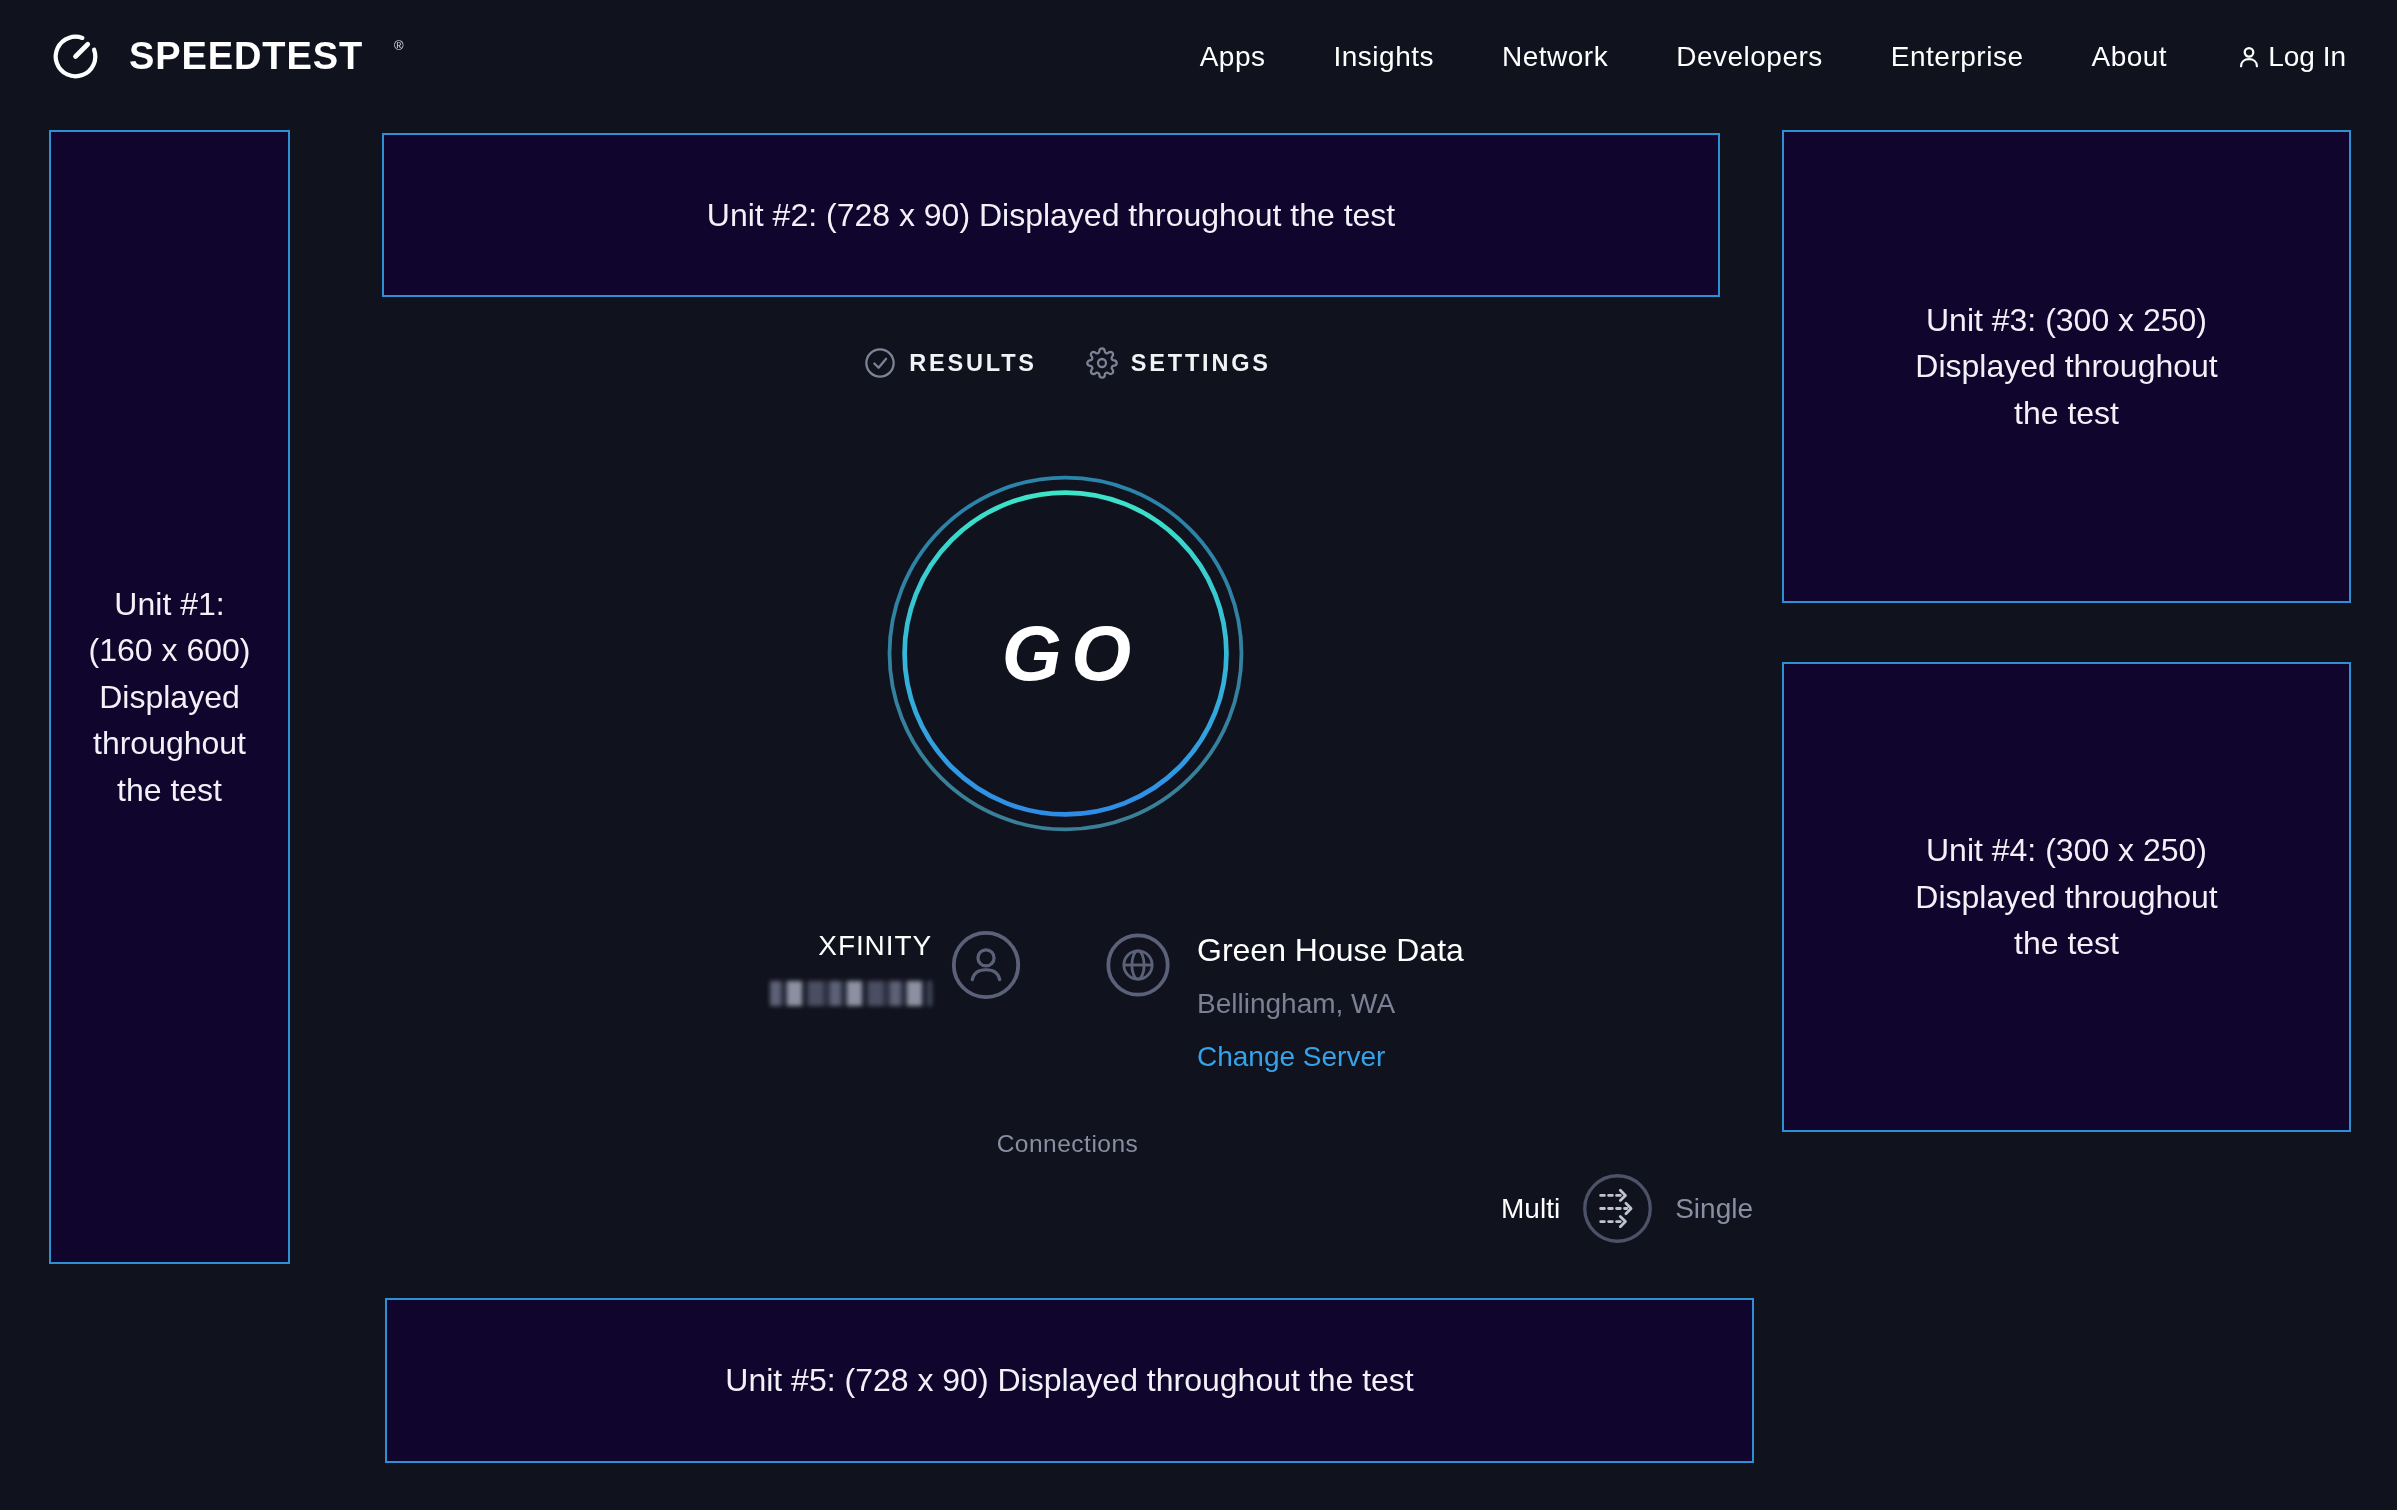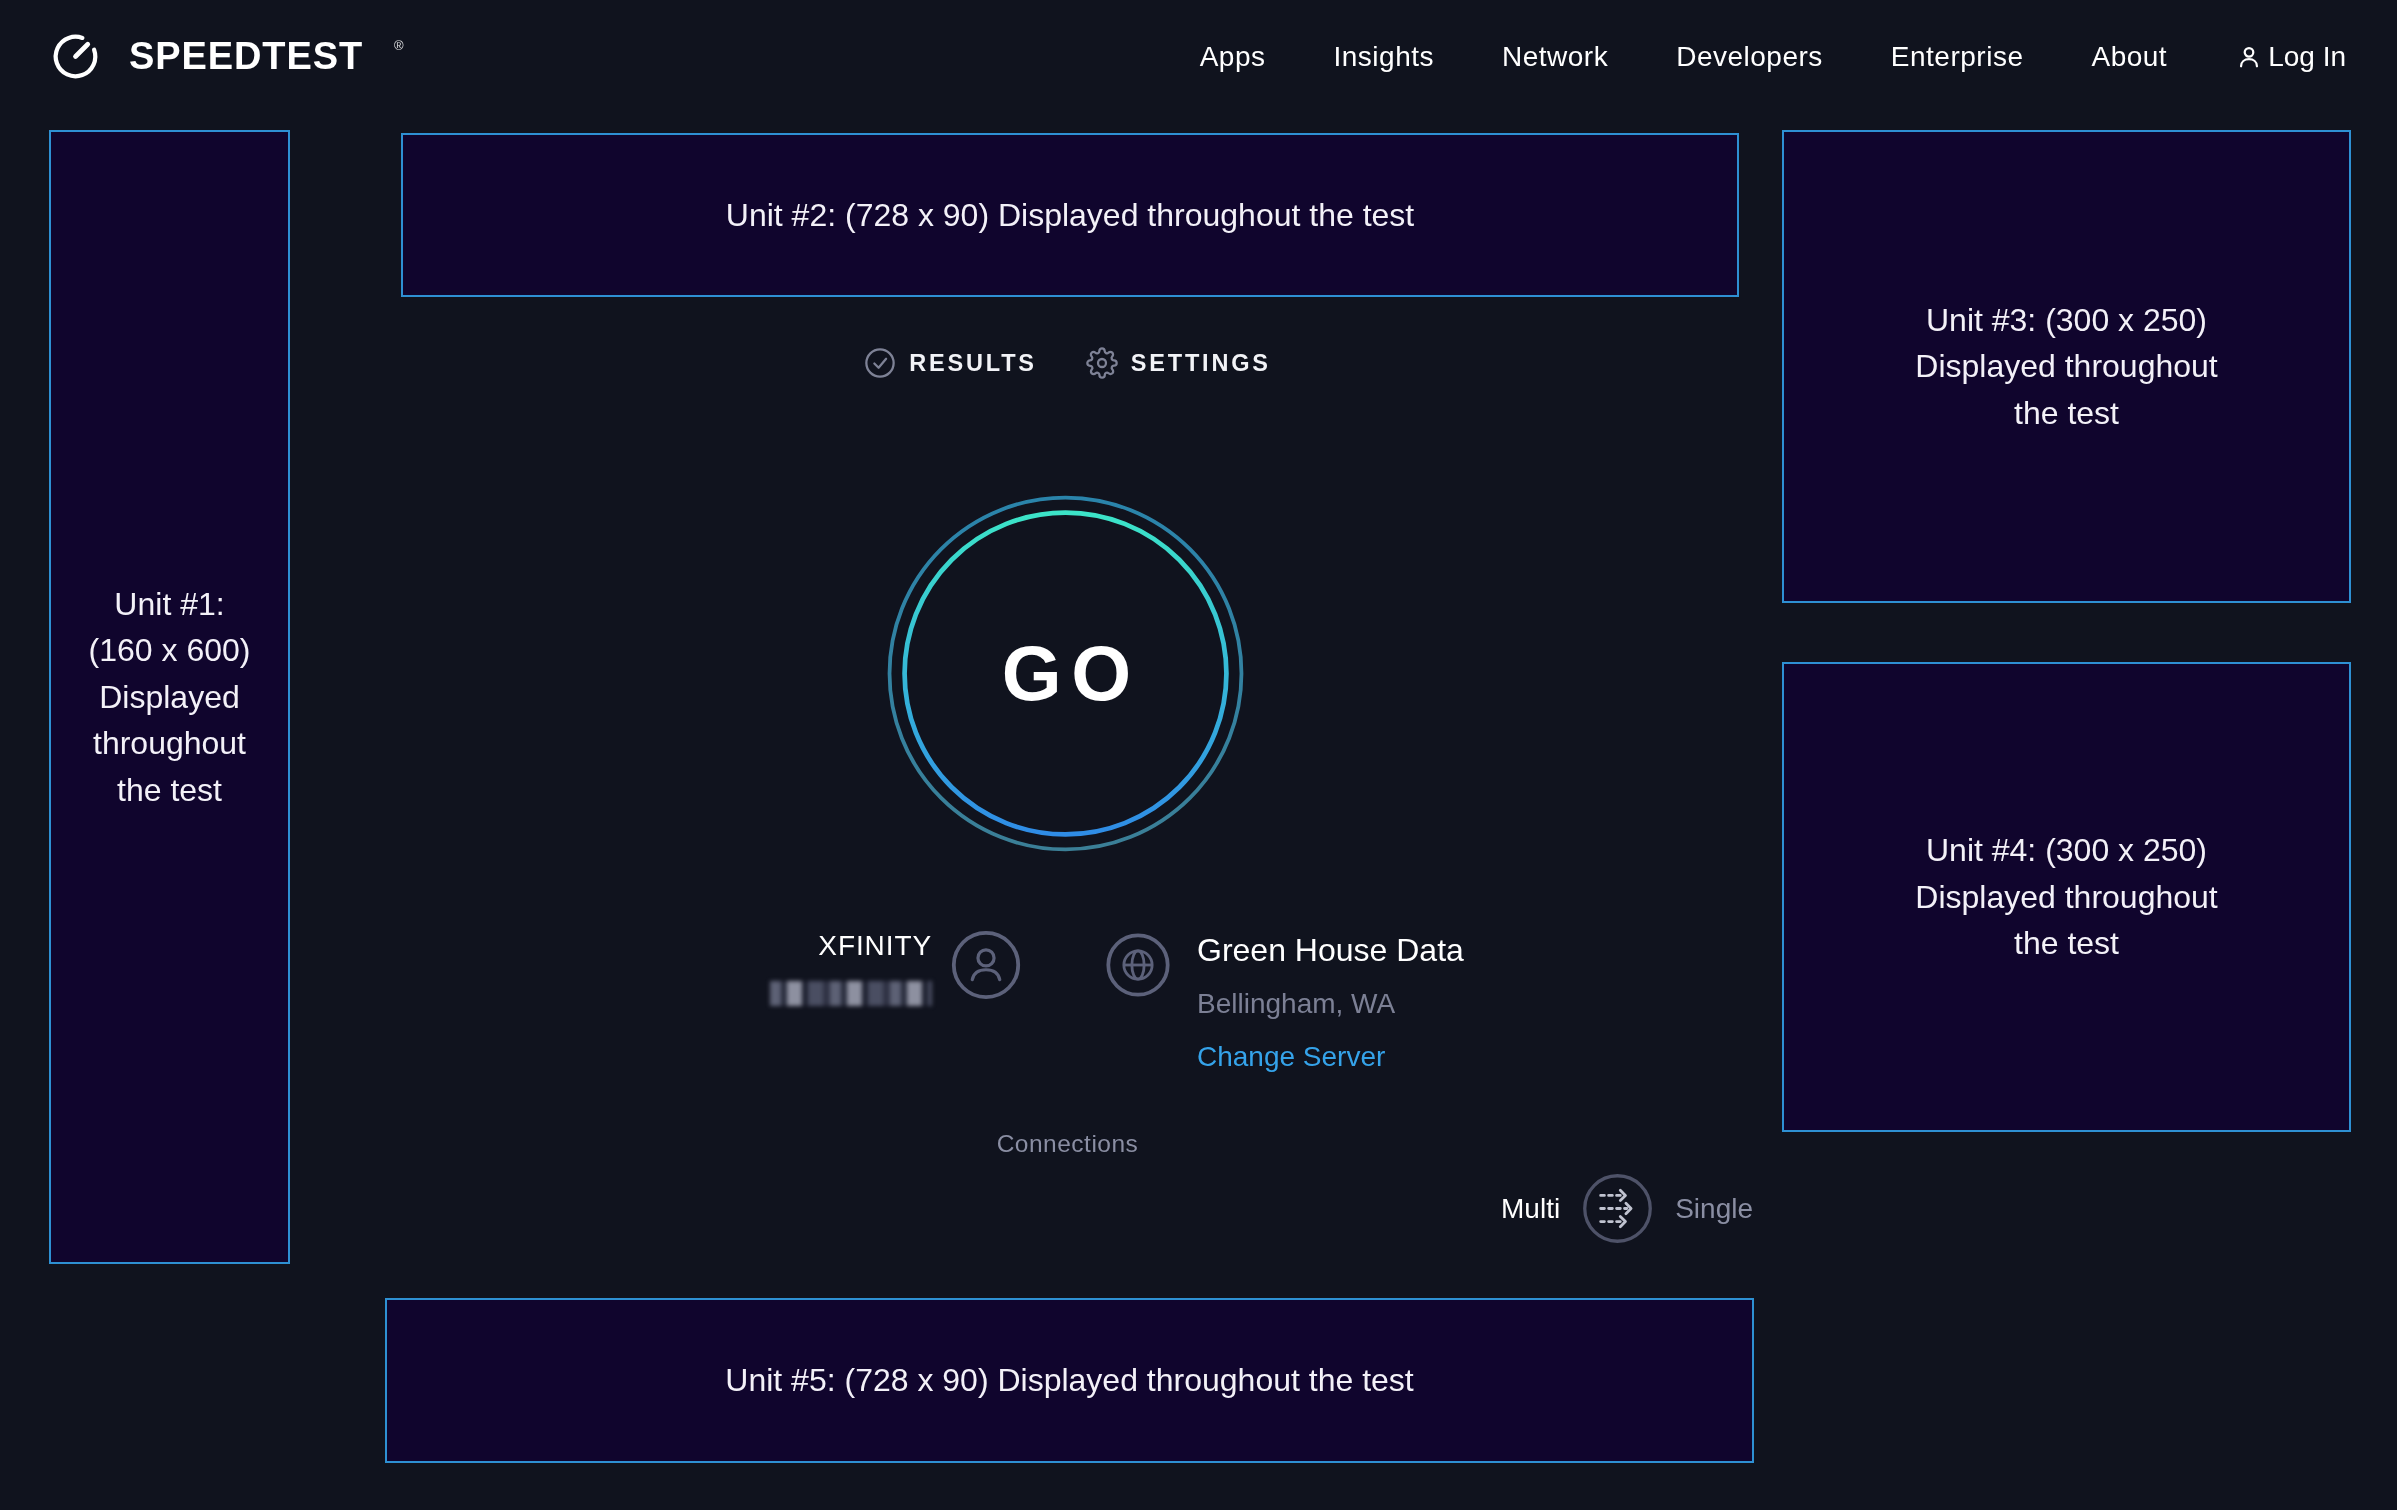--- a/index.html
+++ b/index.html
@@ -16,33 +16,33 @@
   .logo-tm { font-size:13px; vertical-align:top; position:relative; top:-11.3px; left:1.9px; opacity:.85; }
   .nav { display:flex; align-items:center; gap:68px; }
   .nav-item { font-size:28px; color:#fff; cursor:pointer; letter-spacing:0.5px; }
   .login { display:flex; align-items:center; gap:5px; font-size:28px; cursor:pointer; }
 
   
   .ad { position:absolute; background:#10052d; border:2.8px solid #2e90d3;
         display:flex; align-items:center; justify-content:center; text-align:center;
         font-size:32px; line-height:1.45; color:#f3f1f8; white-space:pre-line; cursor:pointer; }
   .ad1 { left:49px;  top:130px;  width:241px;  height:1134px; }
-  .ad2 { left:401px; top:133px;  width:1338px; height:164px; }
+  .ad2 { left:382px; top:133px;  width:1338px; height:164px; }
   .ad3 { left:1782px;top:130px;  width:569px;  height:473px; }
   .ad4 { left:1782px;top:662px;  width:569px;  height:470px; }
   .ad5 { left:385px; top:1298px; width:1369px; height:165px; }
 
   
   .tabs { position:absolute; left:382px; top:347px; width:1371px;
           display:flex; justify-content:center; align-items:center; gap:49px; }
   .tab { display:flex; align-items:center; gap:13px; cursor:pointer; }
   .tab-label { font-size:23.5px; font-weight:700; letter-spacing:2.8px; color:#f2f3f7; }
 
   
-  .go { position:absolute; left:882px; top:490px; width:367px; height:367px; cursor:pointer; }
+  .go { position:absolute; left:882px; top:470px; width:367px; height:367px; cursor:pointer;font-style:italic; }
   .go svg { position:absolute; inset:0; }
   .go-label { position:absolute; inset:0; display:flex; align-items:center; justify-content:center;
               font-size:77px; font-weight:700; letter-spacing:9.4px; padding-left:11.3px; color:#fff; }
 
   
   .isp-col { position:absolute; top:930px; left:650px; width:282px; text-align:right; }
   .isp-name { font-size:28px; letter-spacing:0.9px; color:#fff; }
   .blur-ip { width:162px; height:24.5px; margin-top:19px; margin-left:auto; filter:blur(1.9px);
              background:repeating-linear-gradient(90deg,
                #5d6175 0 11.3px, #262a3a 11.3px 17px, #8d90a0 17px 32px,

